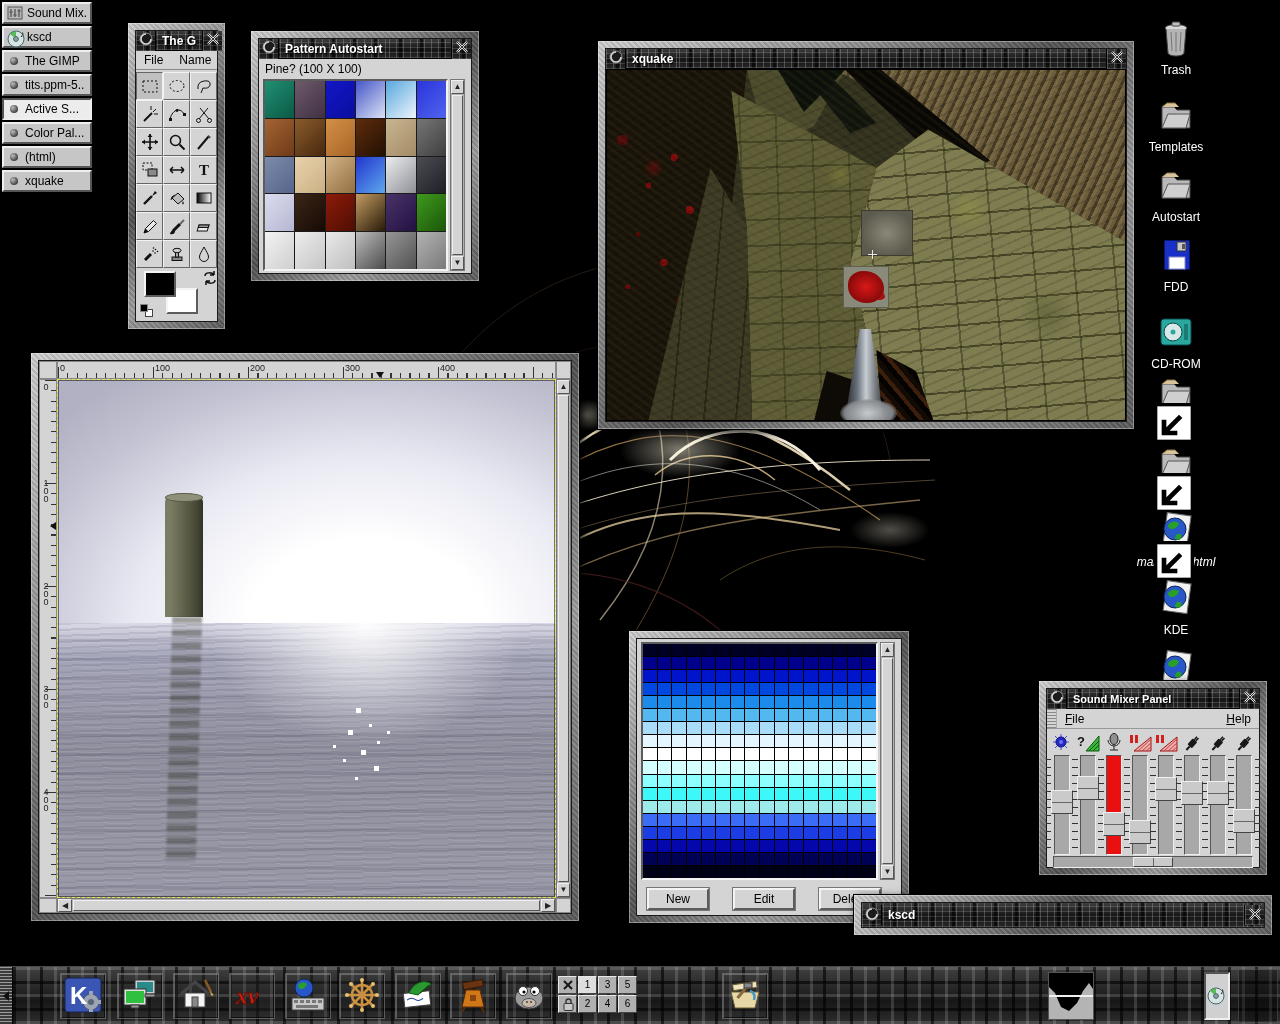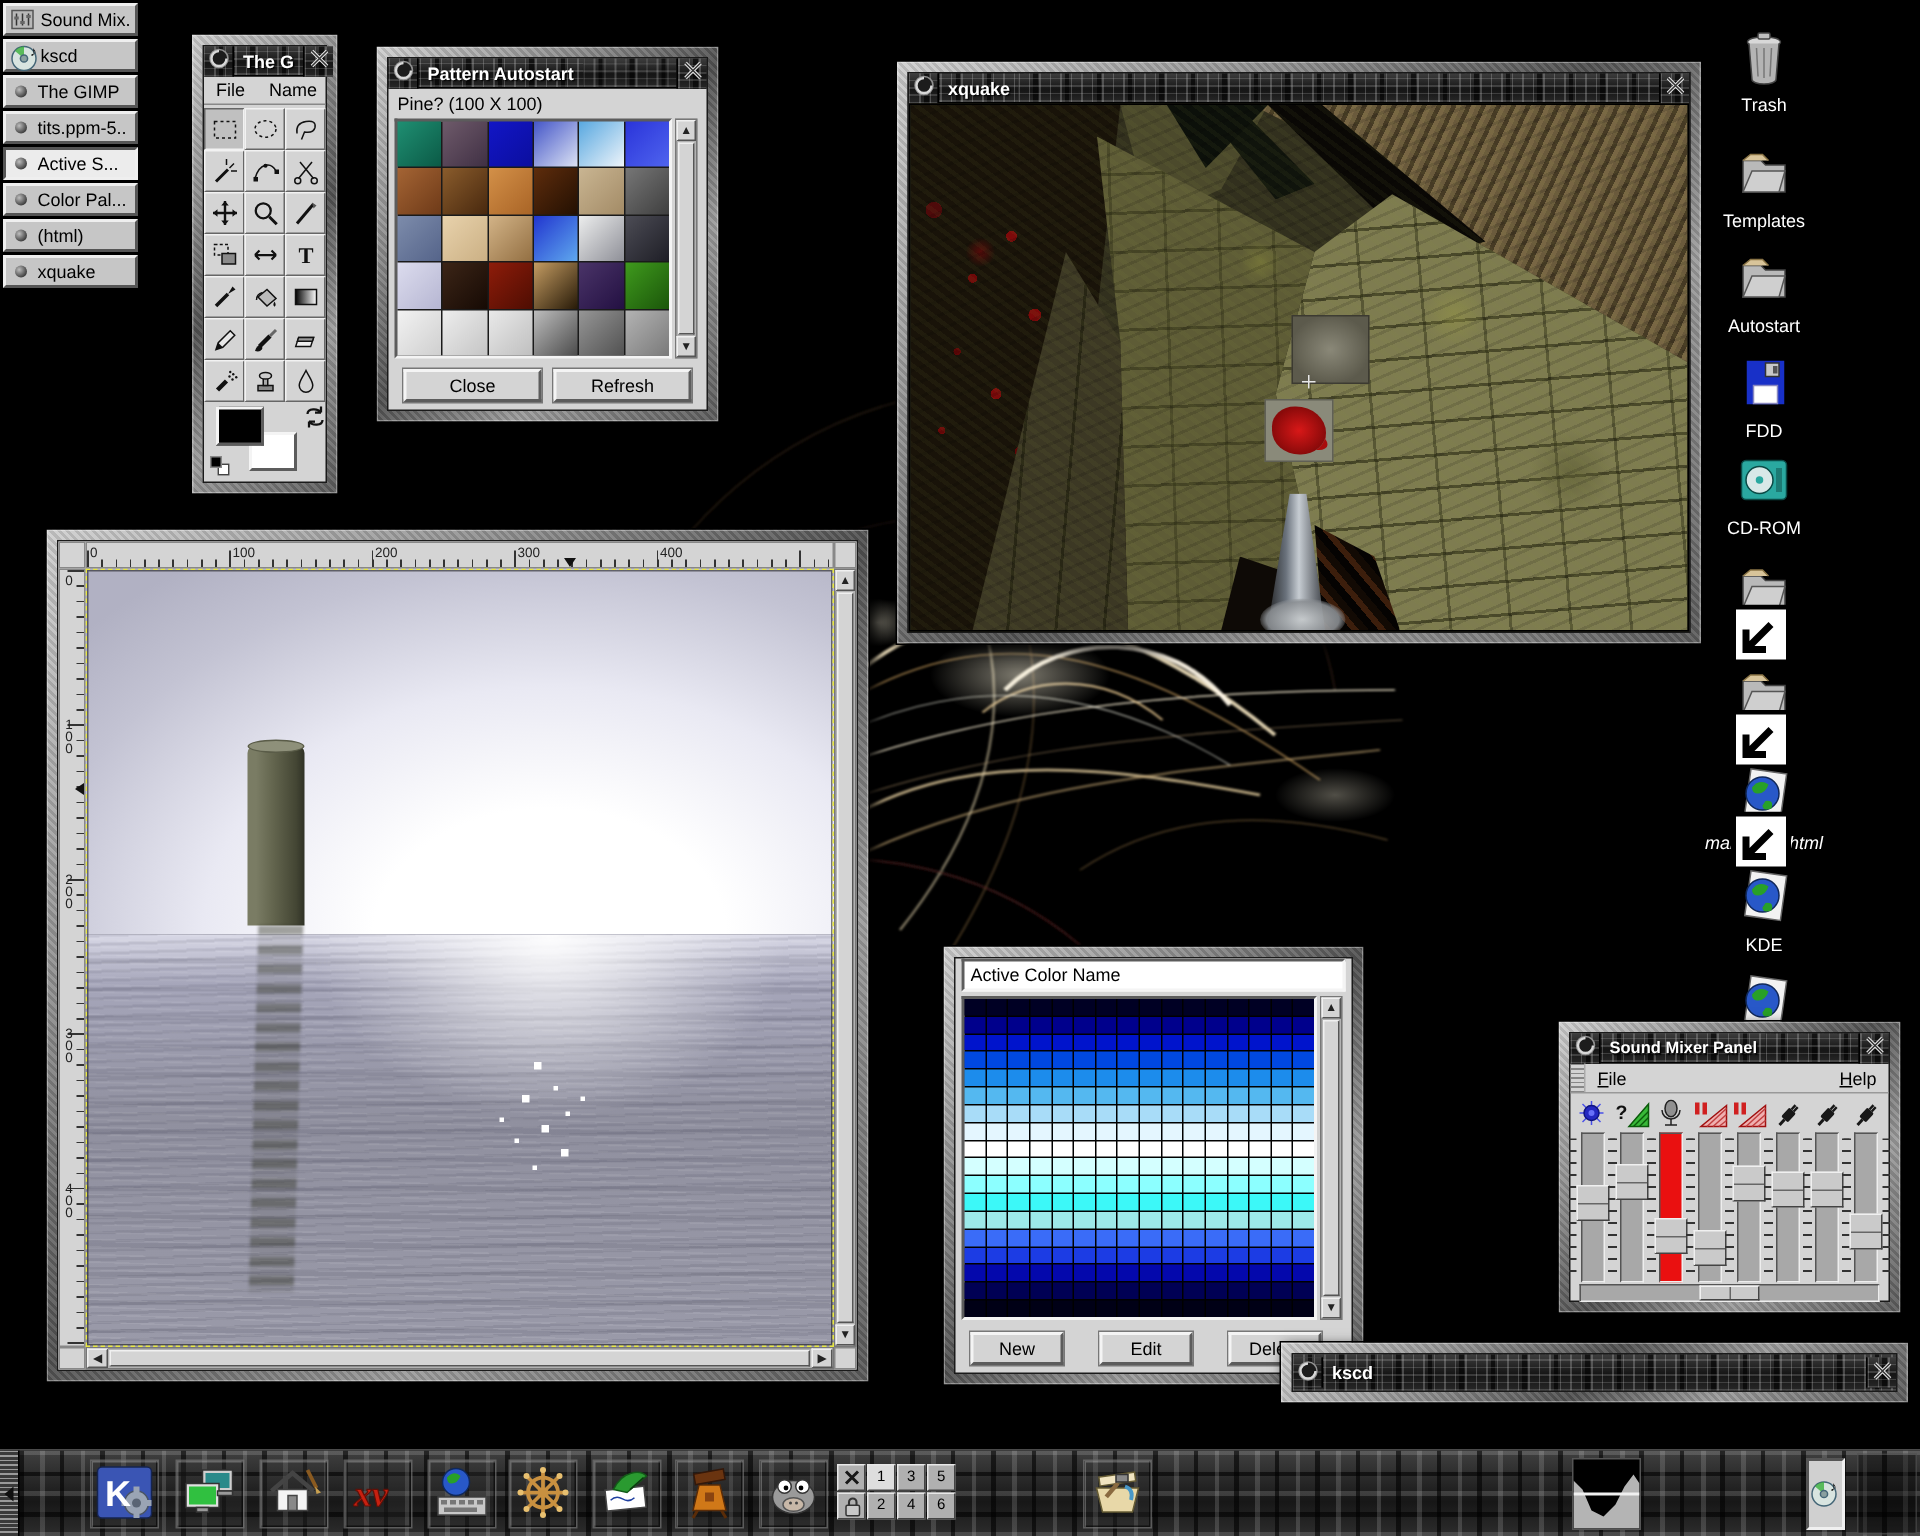--- a/index.html
+++ b/index.html
@@ -181,21 +181,21 @@
           <path d="M6 12 h12 l3 3 h13 v18 H6 z" fill="#b9b9b9" stroke="#444"></path>
           <path d="M6 12 l5 -4 h8 l4 4" fill="#d8c49a" stroke="#8a7446"></path>
           <path d="M6 33 l6 -14 h22 l-4 14z" fill="#cfcfcf" stroke="#555"></path>
         </svg></div><div class="dlbl">Autostart</div></div>
     <div class="dicon" style="left: 1128px; top: 235px;"><div style="position: relative; display: inline-block;"><svg width="40" height="40" viewBox="0 0 40 40">
           <rect x="8" y="5" width="26" height="30" fill="#1830c8" stroke="#000"></rect>
           <rect x="13" y="22" width="16" height="12" fill="#fff" stroke="#8888c0"></rect>
           <rect x="21" y="7" width="9" height="9" fill="#c8c8c8" stroke="#333"></rect>
           <rect x="26" y="9" width="3" height="5" fill="#555"></rect>
         </svg></div><div class="dlbl">FDD</div></div>
-    <div class="dicon" style="left: 1128px; top: 300px;"><div style="position: relative; display: inline-block;"><svg width="40" height="40" viewBox="0 0 40 40">
+    <div class="dicon" style="left: 1128px; top: 312px;"><div style="position: relative; display: inline-block;"><svg width="40" height="40" viewBox="0 0 40 40">
           <rect x="5" y="7" width="30" height="26" rx="3" fill="#2aa8a0" stroke="#0a4a46"></rect>
           <circle cx="17" cy="20" r="9" fill="#d8e8e8" stroke="#0a4a46"></circle>
           <circle cx="17" cy="20" r="2.5" fill="#2aa8a0"></circle>
           <rect x="28" y="12" width="4" height="16" fill="#1c7a74"></rect>
         </svg></div><div class="dlbl">CD-ROM</div></div>
     <div class="dicon" style="left: 1128px; top: 372px;"><div style="position: relative; display: inline-block;"><svg width="40" height="40" viewBox="0 0 40 40">
           <path d="M6 12 h12 l3 3 h13 v18 H6 z" fill="#b9b9b9" stroke="#444"></path>
           <path d="M6 12 l5 -4 h8 l4 4" fill="#d8c49a" stroke="#8a7446"></path>
           <path d="M6 33 l6 -14 h22 l-4 14z" fill="#cfcfcf" stroke="#555"></path>
         </svg><span style="position: absolute; left: -2px; bottom: 0px; width: 12px; height: 12px;"><svg width="12" height="12" viewBox="0 0 12 12">
@@ -518,24 +518,20 @@
             <div style="background: linear-gradient(135deg, rgb(189, 189, 189), rgb(76, 76, 76));"></div>
             <div style="background: linear-gradient(135deg, rgb(150, 150, 150), rgb(82, 82, 82));"></div>
             <div style="background: linear-gradient(135deg, rgb(179, 179, 179), rgb(122, 122, 122));"></div>
           </div>
       </div>
       <div class="sb" style="right:2px; top:0; width:15px; bottom:2px;">
         <div class="sb-btn" style="top:0;">▲</div>
         <div class="sb-thumb" style="top:15px; bottom:15px; width:11px;"></div>
         <div class="sb-btn" style="bottom:0;">▼</div>
       </div>
-    </div>
-    <div style="height:32px; flex:none; display:flex; align-items:center; justify-content:space-between; padding:0 10px;">
-      <div class="gtk-btn" style="width:92px; height:22px; line-height:18px;">Close</div>
-      <div class="gtk-btn" style="width:92px; height:22px; line-height:18px;">Refresh</div>
     </div>
   </div>
 </div>
 
 <div class="win" style="left:597px; top:40px; width:538px; height:390px; z-index:20;">
   <div class="win-body" style="background:#111;">
     <div class="titlebar maze">
       <div class="tb-ctl maze">
           <span id="swirl-3"><svg width="14" height="14" viewBox="0 0 14 14">
               <circle cx="7" cy="7" r="6" fill="#1c1c1c" stroke="#909090"></circle>
@@ -674,21 +670,20 @@
         <div class="sb-thumb" style="left:15px; right:15px; top:1px; height:11px;"></div>
         <div class="sb-btn" style="left:auto; right:0; top:0; width:14px; height:13px; line-height:11px;">▶</div>
       </div>
       <div style="width:15px; background:#d4d4d4; border:1px solid #888;"></div>
     </div>
   </div>
 </div>
 
 <div class="win" style="left:628px; top:630px; width:282px; height:294px; z-index:30;">
   <div class="win-body">
-    <input class="entry" style="height: 22px; margin: 0px 4px; flex: 0 0 auto;" readonly="" value="Active Color Name">
     <div style="position:relative; flex:1; margin:3px 4px;">
       <div class="abs bev-in" style="left:0; top:0; right:19px; bottom:0; background:#000;">
         <div id="palette-grid">
             <div style="background: rgb(0, 0, 36);"></div>
             <div style="background: rgb(0, 0, 36);"></div>
             <div style="background: rgb(0, 0, 36);"></div>
             <div style="background: rgb(0, 0, 36);"></div>
             <div style="background: rgb(0, 0, 36);"></div>
             <div style="background: rgb(0, 0, 36);"></div>
             <div style="background: rgb(0, 0, 36);"></div>

